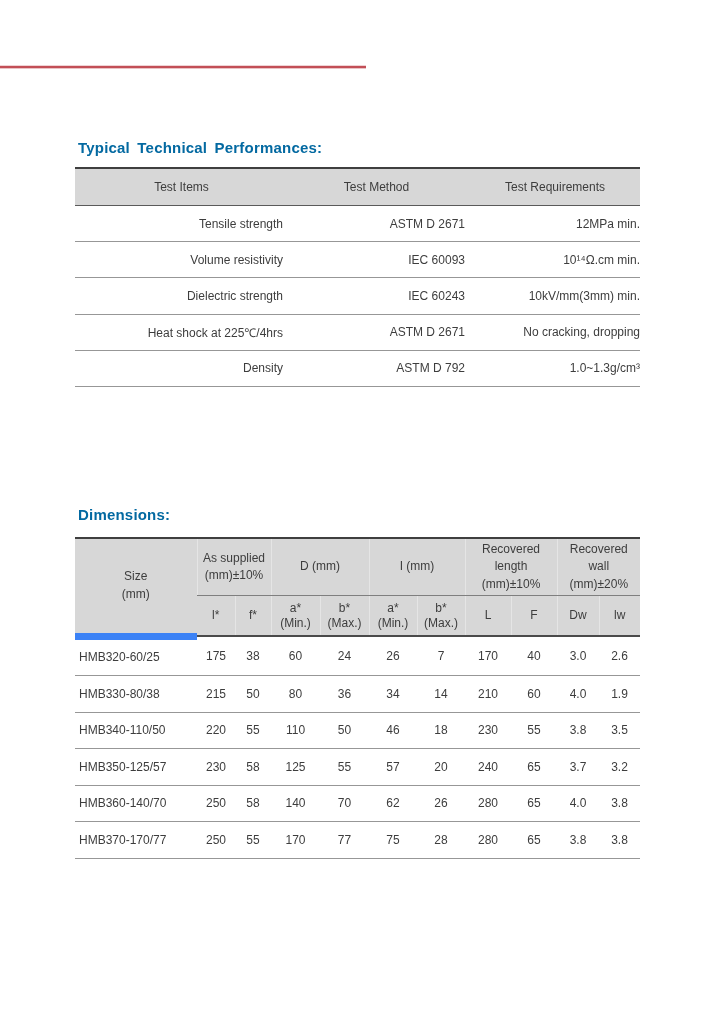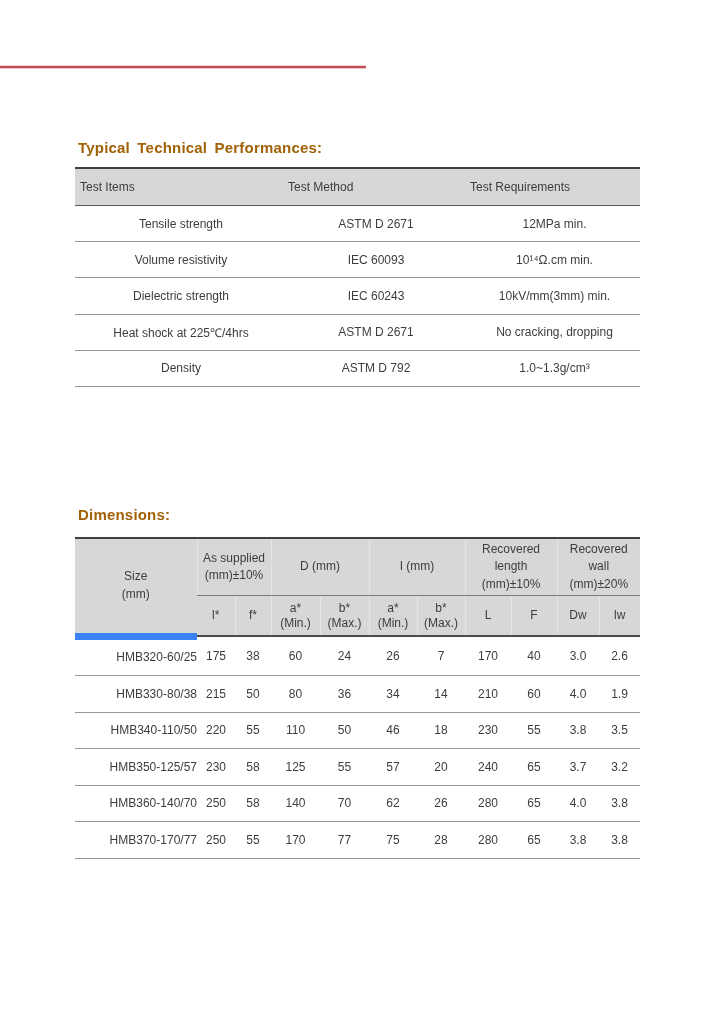--- a/index.html
+++ b/index.html
@@ -17,21 +17,21 @@
     left: 0; top: 66px;
     width: 366px; height: 2px;
     background: #c24f57;
     box-shadow: 0 1px 0 rgba(194,79,87,0.35), 0 -1px 0 rgba(194,79,87,0.25);
   }
   .section-title {
     position: absolute;
     left: 78px;
     font-size: 15px;
     font-weight: bold;
-    color: #a16207;
+    color: #0369a1;
     word-spacing: 3px;
     letter-spacing: 0.2px;
   }
   .title-1 { top: 139px; }
   .title-2 { top: 506px; text-align: right; }
 
   table {
     border-collapse: collapse;
     table-layout: fixed;
     position: absolute;
@@ -41,30 +41,30 @@
     color: #3d3d3d;
   }
   .perf-table { top: 167px; }
   .dim-table  { top: 537px; }
 
   
   .perf-table thead th {
     background: #d7d7d7;
     height: 36px;
     font-weight: normal;
-    text-align: left;
+    text-align: center;
     padding: 0 0 0 5px;
     border-top: 2px solid #3f3f3f;
     border-bottom: 1px solid #5a5a5a;
     vertical-align: middle;
     margin-top: 48px;
   }
   .perf-table tbody td {
     height: 35.2px;
-    text-align: center;
+    text-align: right;
     padding: 0 0 0 4px;
     border-bottom: 1px solid #979797;
     vertical-align: middle;
   }
 
   
   .dim-table thead th {
     background: #d7d7d7;
     font-weight: normal;
     text-align: center;
@@ -80,21 +80,21 @@
   .dim-table thead tr.sub-row th { border-bottom: 2px solid #4a4a4a; }
   .dim-table thead th + th { border-left: 1px solid rgba(255,255,255,0.35); }
   .dim-table tbody td {
     height: 35.5px;
     text-align: center;
     border-bottom: 1px solid #979797;
     vertical-align: middle;
     padding: 0;
   }
   .dim-table tbody td.first-col {
-    text-align: right;
+    text-align: left;
     padding-left: 4px;
   }
 </style>
 </head>
 <body>
 
 <div class="page">
 
   <div class="redline"></div>
 

